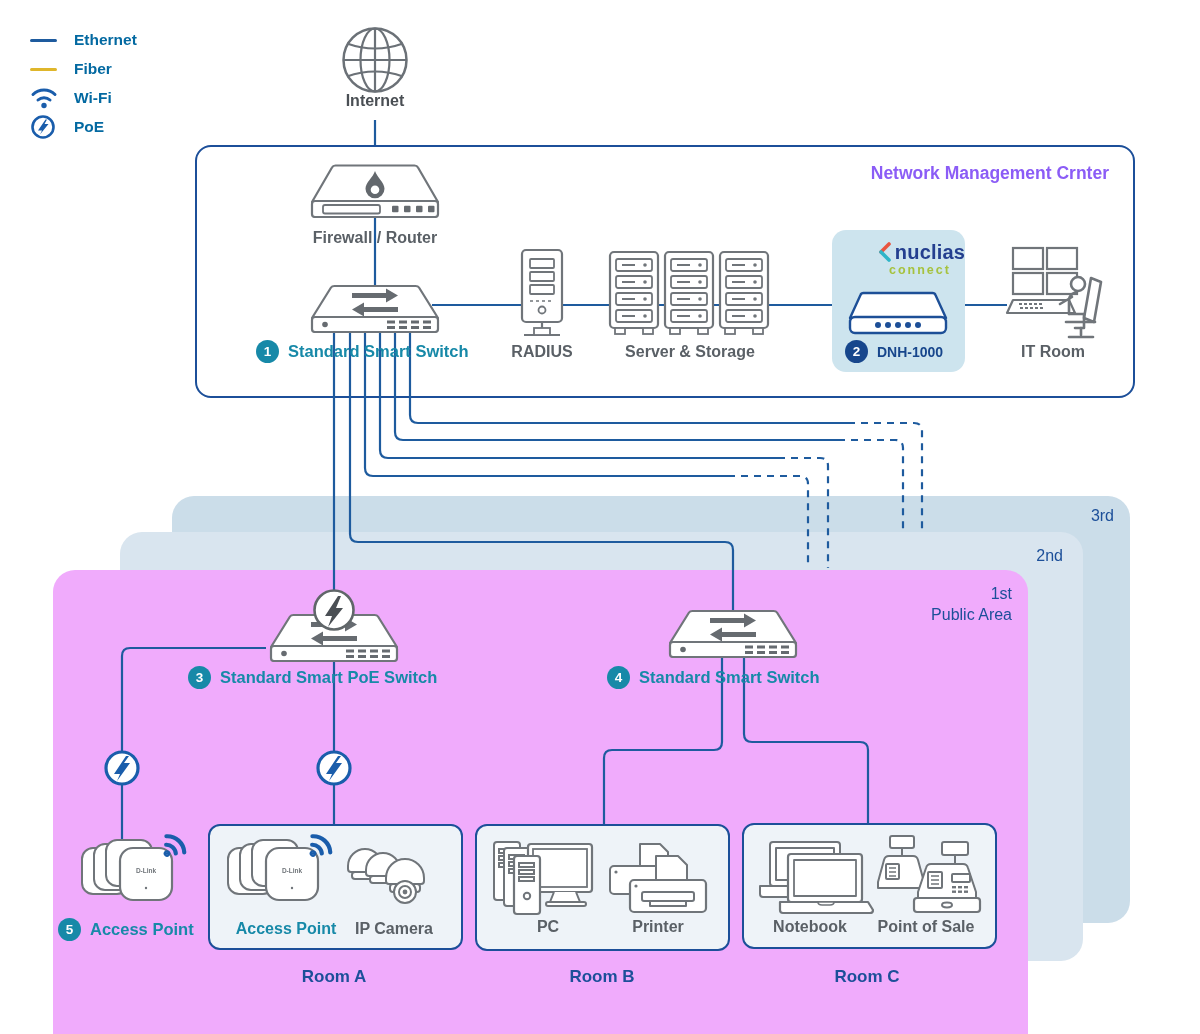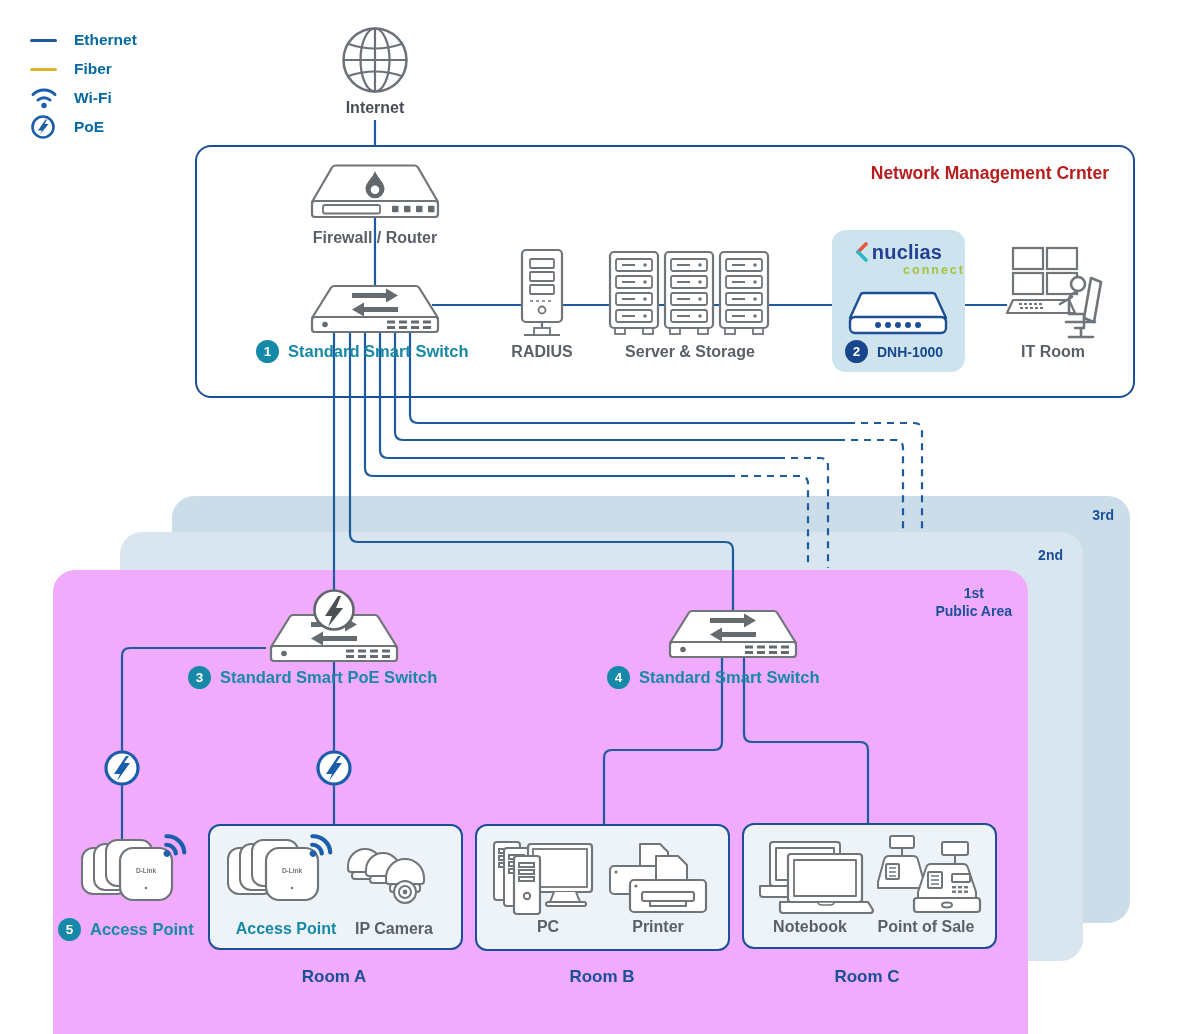--- a/index.html
+++ b/index.html
@@ -5,27 +5,27 @@
   html,body{margin:0;padding:0;background:#fff;}
   .canvas{position:relative;width:1200px;height:1034px;background:#fff;overflow:hidden;
           font-family:"Liberation Sans","DejaVu Sans",sans-serif;}
   .abs{position:absolute;}
   svg{display:block;}
   
   .floor{position:absolute;border-radius:22px;}
   .floor-3{left:172px;top:496px;width:958px;height:427px;background:#cbdde9;}
   .floor-2{left:120px;top:532px;width:963px;height:429px;background:#d9e5ef;}
   .floor-1{left:53px;top:570px;width:975px;height:544px;background:#f0abfc;}
-  .floor-tag{position:absolute;color:#1c4f99;font-weight:700;font-size:14px;text-align:center;line-height:1.3;}
+  .floor-tag{position:absolute;color:#1c4f99;font-weight:400;font-size:16px;text-align:right;line-height:1.3;}
   
   .mgmt{position:absolute;left:195px;top:145px;width:940px;height:253px;background:#fff;
         border:2.5px solid #1c4f99;border-radius:16px;box-sizing:border-box;}
-  .mgmt-title{position:absolute;right:24px;top:16px;color:#b91c1c;font-weight:700;font-size:17.5px;}
+  .mgmt-title{position:absolute;right:24px;top:16px;color:#8b5cf6;font-weight:700;font-size:17.5px;}
   .dnh-box{position:absolute;left:832px;top:230px;width:133px;height:142px;background:#cde4ee;border-radius:14px;}
-  .nuclias{position:absolute;left:0;top:12px;width:133px;text-align:right;line-height:1;}
+  .nuclias{position:absolute;left:0;top:12px;width:133px;text-align:left;line-height:1;padding-left:23px;}
   .nuclias .row1{display:flex;align-items:center;justify-content:center;gap:4px;}
   .nuclias .word{color:#243f8f;font-weight:700;font-size:20px;letter-spacing:.2px;}
   .nuclias .sub{color:#a6c23e;font-weight:700;font-size:12.5px;letter-spacing:2px;margin-top:2px;margin-left:34px;}
   
   .room{position:absolute;width:255px;height:126px;background:#eef3f8;border:2.3px solid #1c4f99;
         border-radius:12px;box-sizing:border-box;}
   
   .lbl{position:absolute;transform:translateX(-50%);color:#5a6066;font-weight:600;font-size:16px;white-space:nowrap;}
   .lbl.teal{color:#1789a8;font-weight:700;}
   .lbl.navy{color:#1c4f99;font-weight:700;font-size:17px;}
@@ -204,21 +204,21 @@
   <svg class="abs" style="left:341px;top:26px" width="68" height="68">
     <g fill="none" stroke="#6b7177" stroke-width="2.2">
       <circle cx="34" cy="34" r="31.5" stroke-width="2.5"></circle>
       <ellipse cx="34" cy="34" rx="14.5" ry="31.5"></ellipse>
       <path d="M34 2.5 V65.5"></path>
       <path d="M2.5 34 H65.5"></path>
       <path d="M6 17.5 Q34 27.5 62 17.5"></path>
       <path d="M6 50.5 Q34 40.5 62 50.5"></path>
     </g>
   </svg>
-  <div class="lbl" style="left:375px;top:99px;color:#4a4f54">Internet</div>
+  <div class="lbl" style="left:375px;top:92px;color:#4a4f54">Internet</div>
 
   <svg class="abs" style="left:310px;top:160px" width="130" height="58">
     <path d="M2 42 L22 7.5 Q23 5.5 25.5 5.5 H104.5 Q107 5.5 108 7.5 L128 42 Z" fill="#fff" stroke="#70757a" stroke-width="2.2" stroke-linejoin="round"></path>
     <path fill-rule="evenodd" fill="#63686d" d="M65 11 C63 17.5 55.5 22.5 55.5 28.8 A9.5 9.5 0 0 0 74.5 28.8 C74.5 22.3 67 17.5 65 11 Z M65 25.5 A4.3 4.3 0 0 1 69.3 29.8 A4.3 4.3 0 0 1 60.7 29.8 A4.3 4.3 0 0 1 65 25.5 Z"></path>
     <rect x="2" y="41" width="126" height="16" rx="3" fill="#fff" stroke="#70757a" stroke-width="2.2"></rect>
     <rect x="13" y="45" width="57" height="8.5" rx="2" fill="#fff" stroke="#70757a" stroke-width="1.8"></rect>
     <g fill="#666b70">
       <rect x="82" y="45.8" width="6.5" height="6.5" rx="1"></rect>
         <rect x="94" y="45.8" width="6.5" height="6.5" rx="1"></rect>
       <rect x="106" y="45.8" width="6.5" height="6.5" rx="1"></rect>

